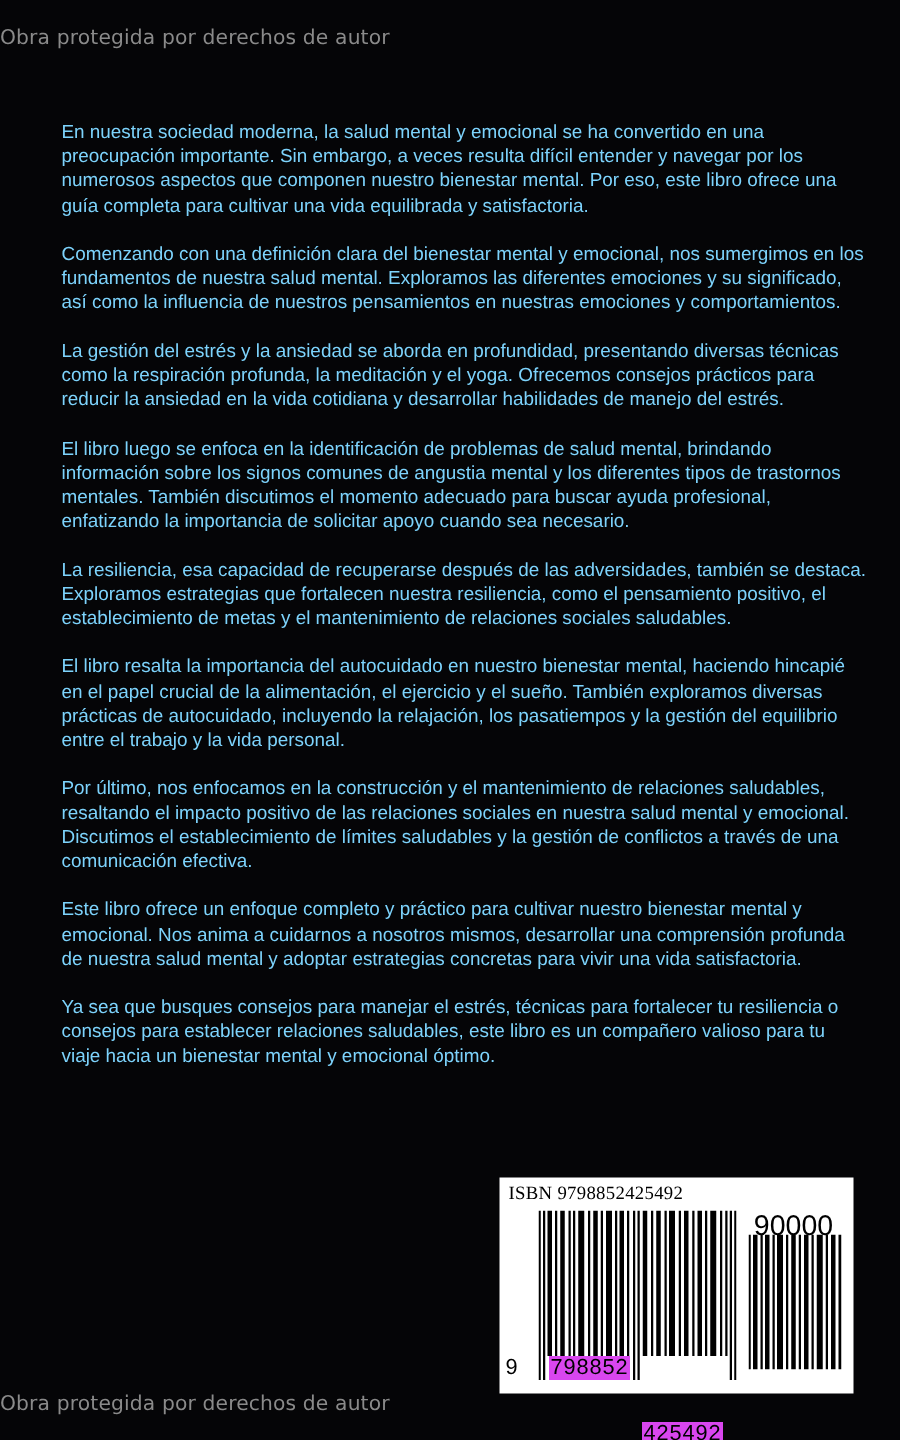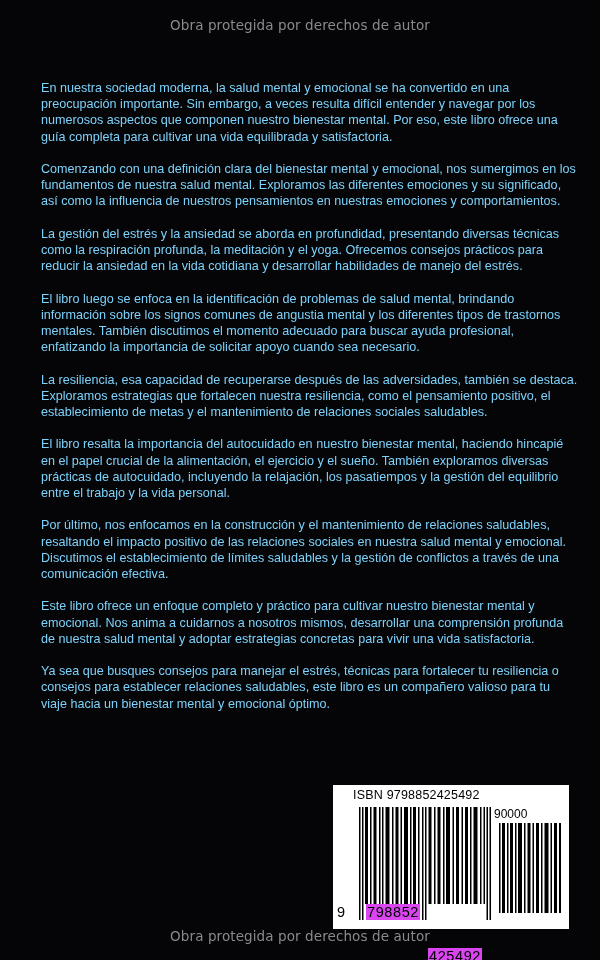--- a/index.html
+++ b/index.html
@@ -11,21 +11,20 @@
       width: 600px;
       height: 960px;
       position: relative;
       overflow: hidden;
       font-family: "DejaVu Sans", "Liberation Sans", sans-serif;
     }
     .watermark {
       position: absolute;
       left: 0;
       width: 600px;
-      text-align: center;
       color: #8a8a8a;
       font-family: "DejaVu Sans", sans-serif;
       font-size: 13.5px;
       letter-spacing: 0.1px;
     }
     .watermark.top { top: 17px; }
     .watermark.bottom { top: 928px; }
 
     .blurb {
       position: absolute;
@@ -45,41 +44,42 @@
     .barcode-box {
       position: absolute;
       left: 333px;
       top: 785px;
       width: 236px;
       height: 144px;
       background: #ffffff;
     }
     .isbn-label {
       position: absolute;
-      left: 20px;
+      left: 6px;
       top: 3px;
-      font-family: Liberation Sans, sans-serif;
+      font-family: Liberation Serif, serif;
       font-size: 12.5px;
       color: #000;
       letter-spacing: 0.2px;
     }
     .main-bars {
       position: absolute;
       left: 26px;
       top: 22px;
       width: 132px;
       height: 113px;
     }
     .addon-label {
       position: absolute;
       left: 161px;
       top: 22px;
       width: 70px;
+      text-align: center;
       font-family: "Liberation Sans", sans-serif;
-      font-size: 12px;
+      font-size: 19px;
       color: #000;
     }
     .addon-bars {
       position: absolute;
       left: 166px;
       top: 38px;
       width: 62px;
       height: 90px;
     }
     .digit-first, .digits-left, .digits-right {

